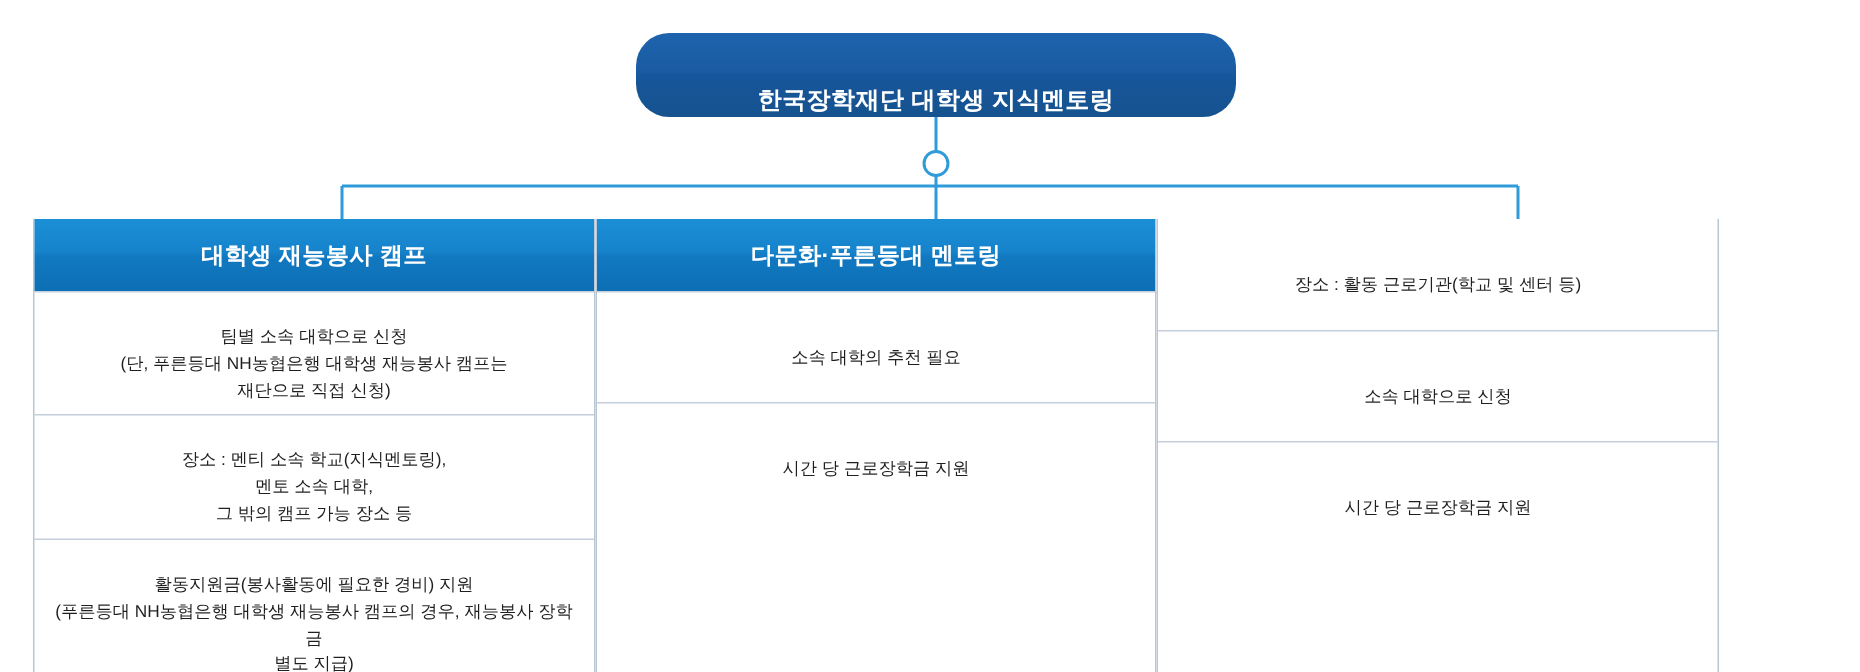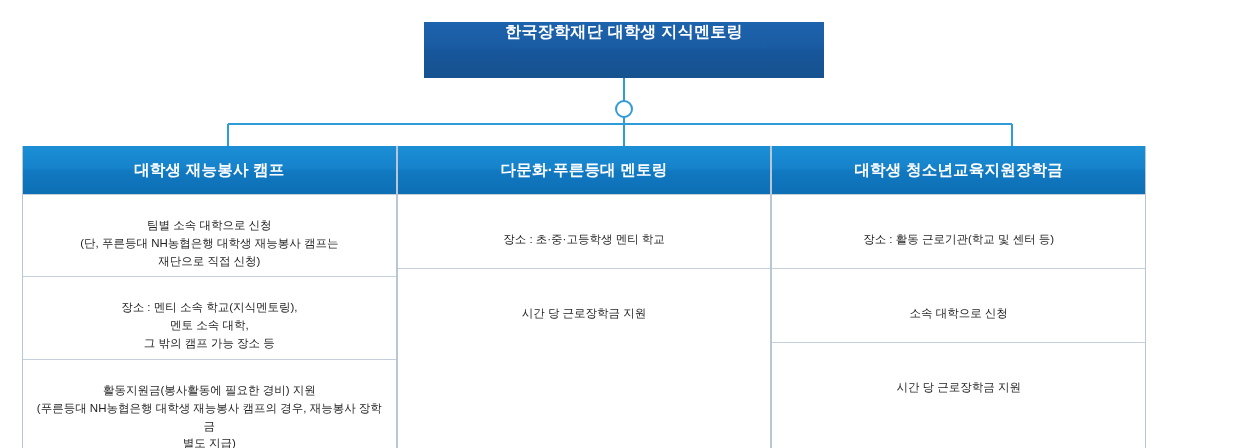--- a/index.html
+++ b/index.html
@@ -21,23 +21,24 @@
 
   
   .root-node {
     position: absolute;
     left: 424px;
     top: 22px;
     width: 400px;
     height: 56px;
     background: linear-gradient(180deg, #1d63ad 0%, #1a5ca3 45%, #17569b 50%, #15528f 100%);
     display: flex;
-    align-items: flex-start;
+    align-items: flex-end;
     justify-content: center;
     box-sizing: border-box;
+    border-radius: 22px;
   }
   .root-node .root-label {
     color: #ffffff;
     font-size: 16px;
     font-weight: bold;
     letter-spacing: 0.3px;
   }
 
   
   .connectors {
@@ -142,31 +143,28 @@
 (푸른등대 NH농협은행 대학생 재능봉사 캠프의 경우, 재능봉사 장학금
 별도 지급)</span>
       </div>
     </div>
 
     <div class="column">
       <div class="col-header">
         <span class="col-title">다문화·푸른등대 멘토링</span>
       </div>
       <div class="cell">
-        <span class="cell-text">장소 : 초·중·고등학생 멘티 학교</span>
+        <span class="cell-text">소속 대학의 추천 필요</span>
       </div>
       <div class="cell">
         <span class="cell-text">시간 당 근로장학금 지원</span>
       </div>
     </div>
 
     <div class="column">
-      <div class="col-header">
-        <span class="col-title">대학생 청소년교육지원장학금</span>
-      </div>
       <div class="cell">
         <span class="cell-text">장소 : 활동 근로기관(학교 및 센터 등)</span>
       </div>
       <div class="cell">
         <span class="cell-text">소속 대학으로 신청</span>
       </div>
       <div class="cell">
         <span class="cell-text">시간 당 근로장학금 지원</span>
       </div>
     </div>

